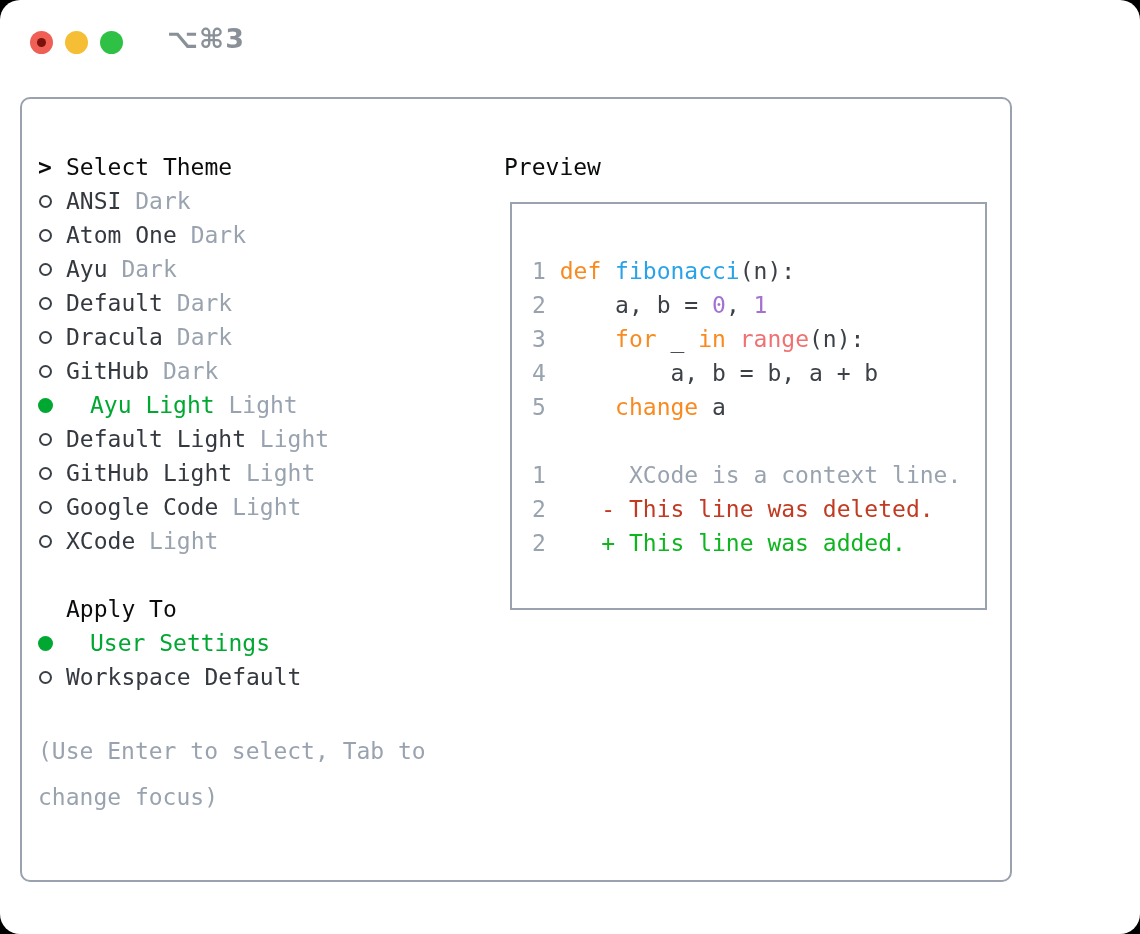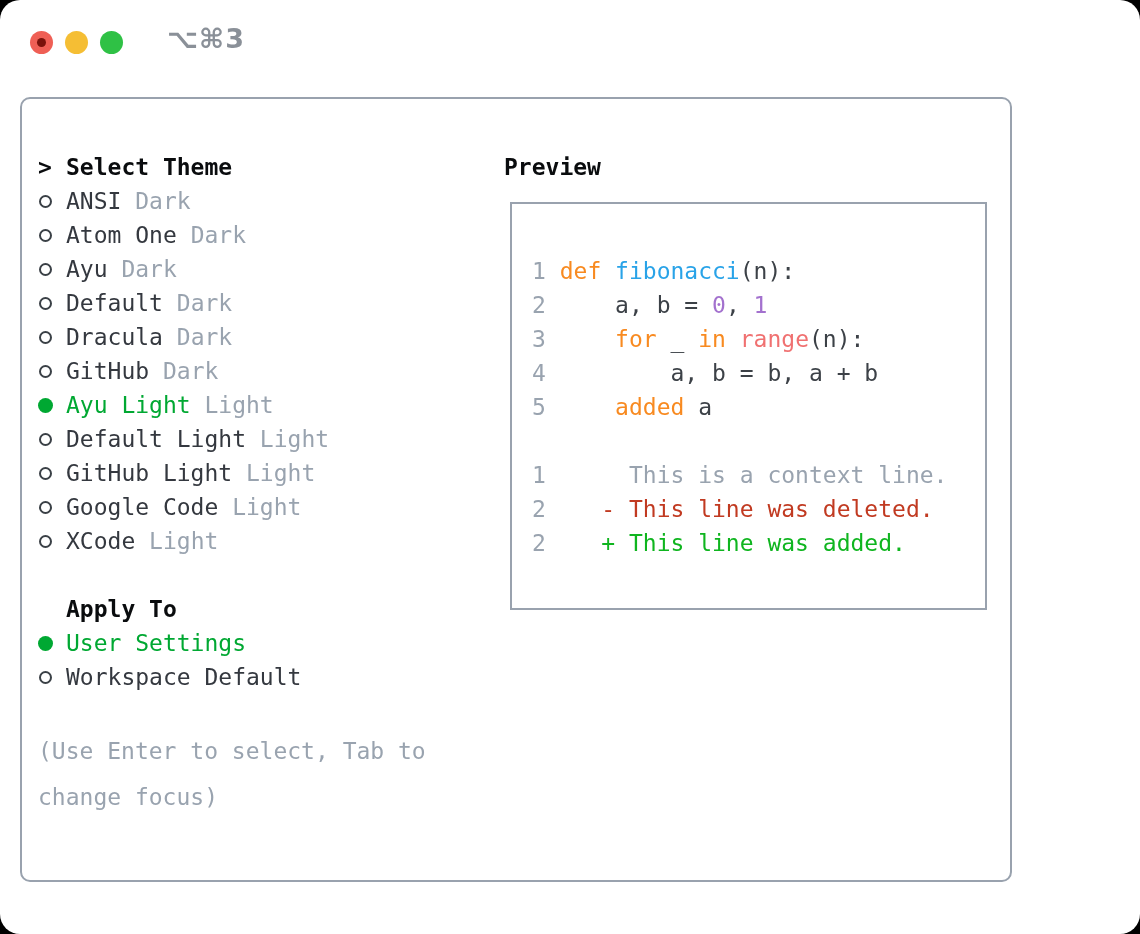--- a/index.html
+++ b/index.html
@@ -23,26 +23,26 @@
               font-weight:bold; font-size:27px; letter-spacing:1px; color:var(--shortcut_gray); }
 
   
   .panel { position:absolute; left:20px; top:97px; width:992px; height:785px;
            border:2px solid var(--border); border-radius:10px; background:#fff; }
 
   .left-col { position:absolute; left:16px; top:51px; width:450px; }
   .row { display:flex; align-items:center; height:34px; font-size:23px; color:var(--text); }
   .prefix { flex:0 0 28px; display:flex; align-items:center; height:34px; }
   .prompt-char { font-weight:bold; color:var(--heading); font-size:23px; }
-  .header-text { font-weight:bold; color:var(--heading); white-space:pre; }
+  .header-text { font-weight:normal; color:var(--heading); white-space:pre; }
   .bullet { width:13px; height:13px; border-radius:50%; border:2px solid #3A4046; margin-left:1px; }
   .bullet.filled { border:none; width:15px; height:15px; margin-left:0; background:var(--accent_green); }
   .lbl { white-space:pre; }
   .iname { color:var(--text); }
-  .item.selected .iname { color:var(--accent_green); }
+  .item.selected .iname { color:var(--accent_green);margin-left:24px; }
   .suffix { color:var(--muted); }
   .gap { height:34px; }
   .hint { width:415px; font-size:23px; line-height:46px; color:var(--muted); }
 
   
   .preview-header { position:absolute; left:482px; top:51px;text-align:right; }
   .preview-box { position:absolute; left:488px; top:103px; width:477px; height:408px;
                  border:2px solid var(--border); background:#fff;
                  padding:50px 0 0 20px; overflow:hidden; }
   .pline { height:34px; line-height:34px; white-space:pre; font-size:23px; }
@@ -179,22 +179,22 @@
     <div class="row preview-header">
       <span class="header-text">Preview</span>
     </div>
 
     <div class="preview-box">
       <div id="preview-lines">
           <div class="pline"><span class="c-ln">1 </span><span class="c-kw">def </span><span class="c-fn">fibonacci</span><span class="c-df">(n):</span></div>
           <div class="pline"><span class="c-ln">2 </span><span class="c-df">    a, b = </span><span class="c-num">0</span><span class="c-df">, </span><span class="c-num">1</span></div>
           <div class="pline"><span class="c-ln">3 </span><span class="c-df">    </span><span class="c-kw">for</span><span class="c-df"> _ </span><span class="c-kw">in</span><span class="c-df"> </span><span class="c-rng">range</span><span class="c-df">(n):</span></div>
           <div class="pline"><span class="c-ln">4 </span><span class="c-df">        a, b = b, a + b</span></div>
-          <div class="pline"><span class="c-ln">5 </span><span class="c-df">    </span><span class="c-kw">added</span><span class="c-df"> a</span></div>
+          <div class="pline"><span class="c-ln">5 </span><span class="c-df">    </span><span class="c-kw">change</span><span class="c-df"> a</span></div>
           <div class="pline"></div>
-          <div class="pline"><span class="c-ln">1 </span><span class="c-ctx">     This is a context line.</span></div>
+          <div class="pline"><span class="c-ln">1 </span><span class="c-ctx">     XCode is a context line.</span></div>
           <div class="pline"><span class="c-ln">2 </span><span class="c-df">   </span><span class="c-del">- This line was deleted.</span></div>
           <div class="pline"><span class="c-ln">2 </span><span class="c-df">   </span><span class="c-add">+ This line was added.</span></div>
         </div>
     </div>
 
   </div>
 </div>
 
 </body></html>

